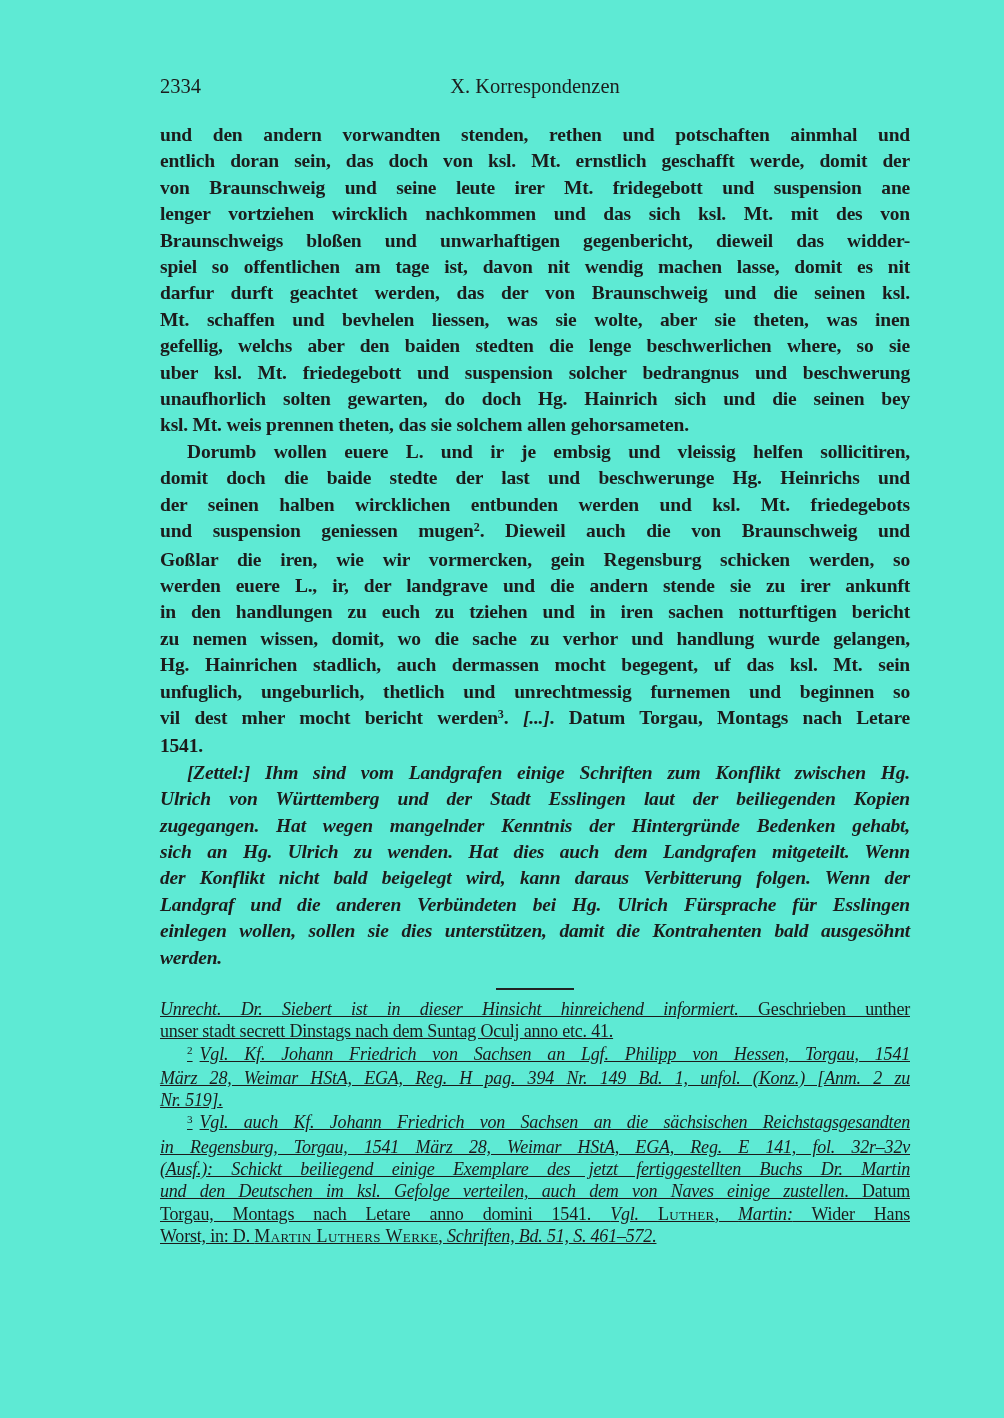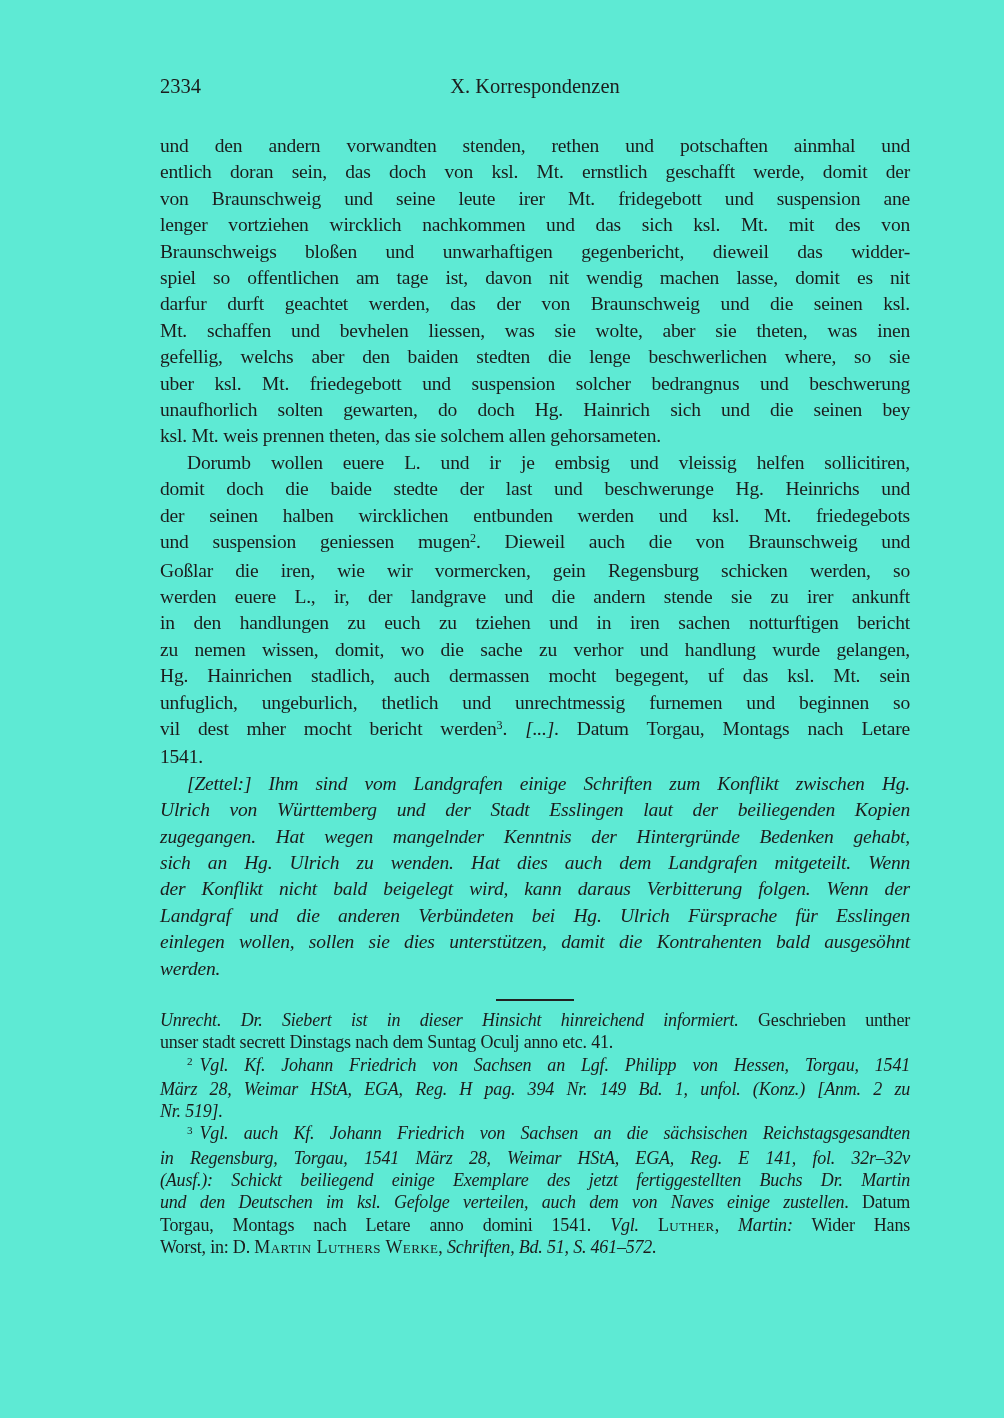--- a/index.html
+++ b/index.html
@@ -17,24 +17,25 @@
   .textblock { width: 750px; }
   .pagehead {
     position: relative;
     height: 24px;
     font-size: 20.5px;
     line-height: 24px;
   }
   .pagenum { position: absolute; left: 0; top: 0; }
   .runtitle { text-align: center; }
   .bodytext {
-    margin-top: 35px;
+    margin-top: 24px;
     font-size: 19.5px;
     line-height: 26.4px;
     letter-spacing: -0.2px;
+    font-weight: bold;
   }
   .line {
     text-align: justify;
     text-align-last: justify;
     white-space: normal;
   }
   .line.last { text-align-last: left; }
   .line.indent { text-indent: 27px; }
   .seg-r { font-style: normal; }
   .seg-i { font-style: italic; }
@@ -50,20 +51,21 @@
     margin-top: 17px;
     width: 78px;
     border: 0;
     border-top: 2px solid #222;
   }
   .footnotes {
     margin-top: 7px;
     font-size: 18px;
     line-height: 22.3px;
     letter-spacing: -0.2px;
+    text-decoration: underline;
   }
   .footnotes .seg-sup { margin-right: 7px; }
 </style>
 </head>
 <body>
 
 <div class="page">
   <div class="textblock">
 
     <div class="pagehead">

